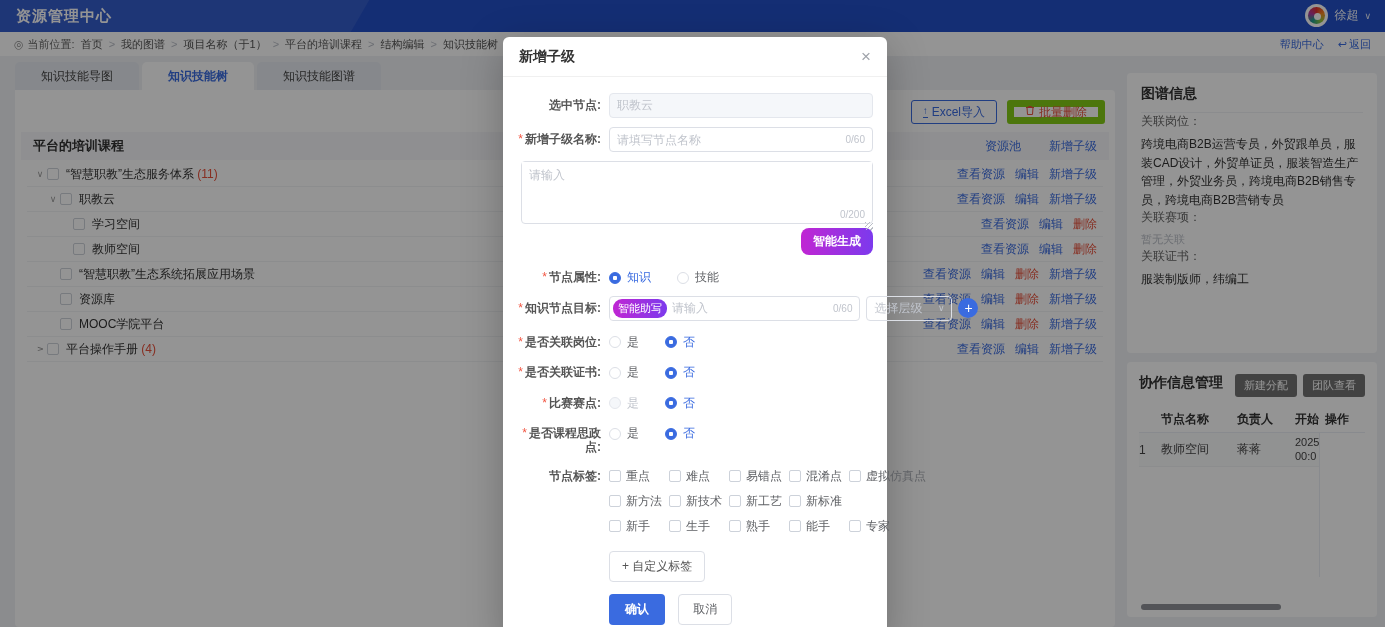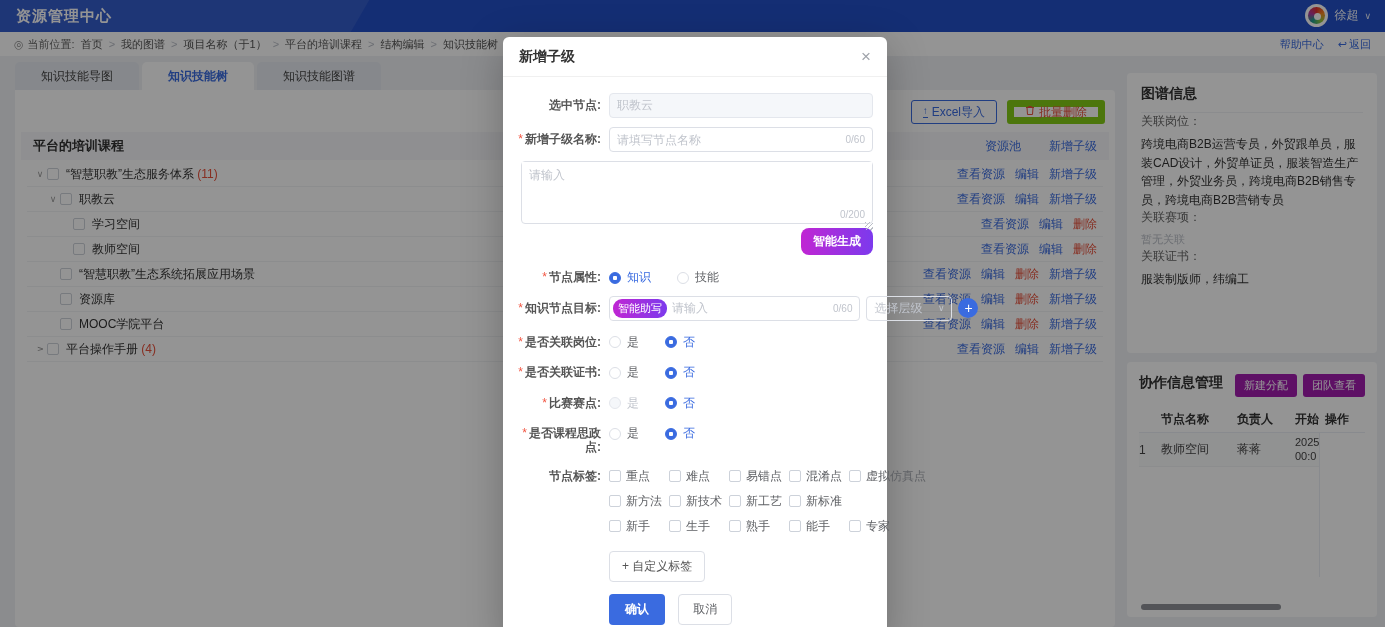--- a/index.html
+++ b/index.html
@@ -59,21 +59,21 @@
   .info-card { top:73px; height:280px; }
   .side-title { font-weight:bold; font-size:14px; color:#333; padding-bottom:9px; border-bottom:1px solid #f0f1f4; }
   .info-sec { margin-top:0; }
   .info-label { color:#666; margin-bottom:5px; }
   .info-text { color:#333; line-height:1.55; }
   .info-text.muted { color:#bcc0c8; font-size:11px; }
   .collab-card { top:362px; height:255px; padding:12px 12px; }
   .collab-head { display:flex; align-items:flex-start; }
   .collab-head .side-title { border:none; padding:0; }
   .collab-btns { margin-left:auto; display:flex; gap:6px; }
-  .btn-mini { background:#a21caf; color:#fff; border:none; border-radius:3px; font-size:11px; padding:4px 9px; cursor:pointer; }
+  .btn-mini { background:#737373; color:#fff; border:none; border-radius:3px; font-size:11px; padding:4px 9px; cursor:pointer; }
   .ctable { margin-top:10px; position:relative; height:170px; overflow:hidden; }
   .crow { display:flex; align-items:center; }
   .chead { font-weight:bold; color:#333; height:26px; border-bottom:1px solid #ebeef5; }
   .cc-idx{width:22px;} .cc-name{width:76px;} .cc-owner{width:58px;} .cc-start{width:30px; overflow:hidden; white-space:nowrap;} .cc-act{flex:1; background:#fff;}
   .cdata { height:34px; background:#fafbfc; border-bottom:1px solid #f2f3f5; color:#444; }
   .cdata .cc-start { font-size:11px; line-height:1.25; height:34px; display:flex; flex-direction:column; justify-content:center; }
   .fixed-col { position:absolute; right:0; top:26px; bottom:0; width:46px; background:#fff; border-left:1px solid #ebeef5; }
   .hscroll { position:absolute; left:14px; bottom:7px; width:140px; height:6px; border-radius:3px; background:#8f9298; cursor:pointer; }
 
   

